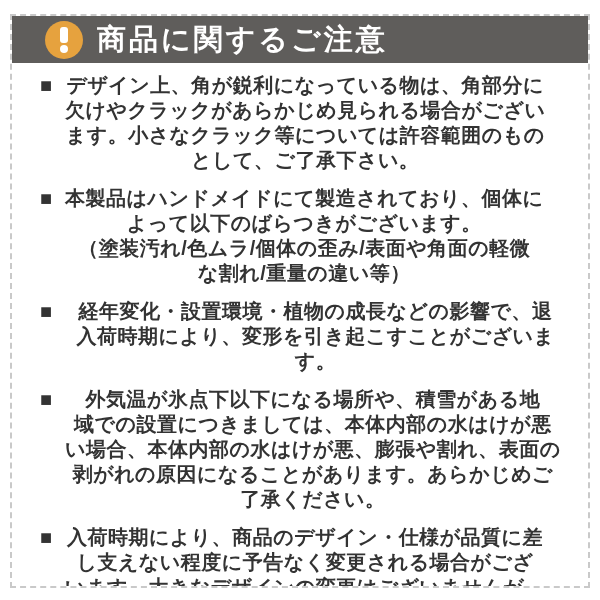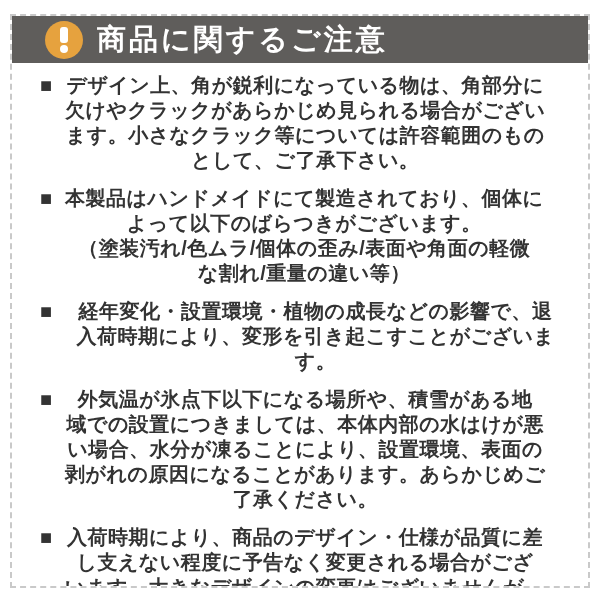--- a/index.html
+++ b/index.html
@@ -114,21 +114,21 @@
     </div>
     <div class="notice-item">
       <span class="bullet">■</span>
       <span class="text">経年変化・設置環境・植物の成長などの影響で、退
 入荷時期により、変形を引き起こすことがございます。</span>
     </div>
     <div class="notice-item">
       <span class="bullet">■</span>
       <span class="text">外気温が氷点下以下になる場所や、積雪がある地
 域での設置につきましては、本体内部の水はけが悪
-い場合、水分が凍ることにより、設置環境、表面の
+い場合、本体内部の水はけが悪、膨張や割れ、表面の
 剥がれの原因になることがあります。あらかじめご
 了承ください。</span>
     </div>
     <div class="notice-item">
       <span class="bullet">■</span>
       <span class="text">入荷時期により、商品のデザイン・仕様が品質に差
 し支えない程度に予告なく変更される場合がござ
 います。大きなデザインの変更はございませんが、
 ご注意ください。</span>
     </div>

